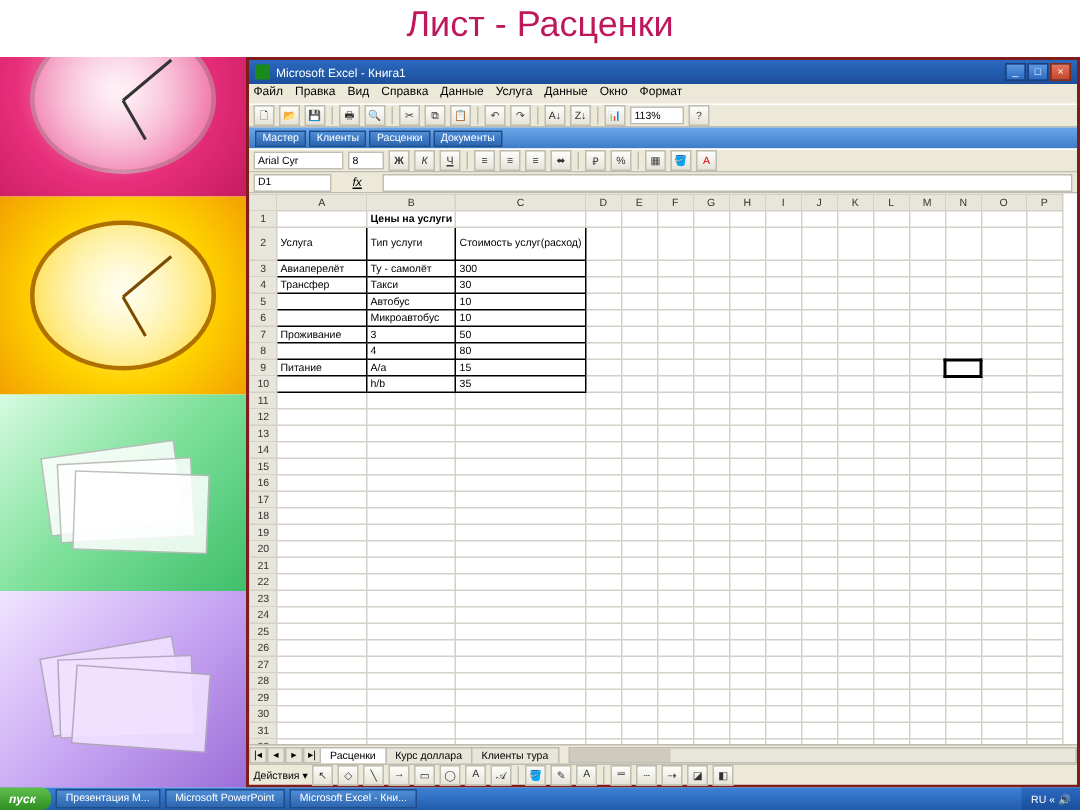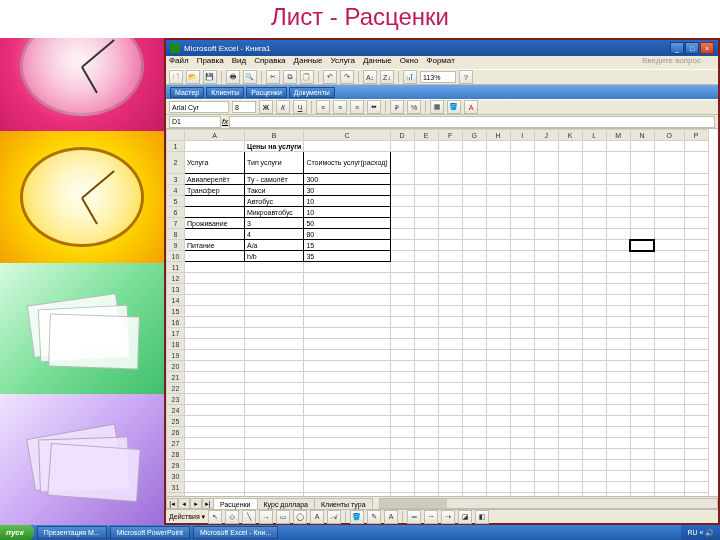--- a/index.html
+++ b/index.html
@@ -41,21 +41,21 @@
 .tbtn { width:14px; height:14px; background:linear-gradient(#fdfdfb,#e6e3d7); border:1px solid #bfbdb2; font-size:7px; display:flex; align-items:center; justify-content:center; color:#333; }
 .tsep { width:1px; height:12px; background:#bfbdb2; margin:0 1px; }
 .zoom { width:36px; height:12px; border:1px solid #bfbdb2; background:#fff; font-size:7px; display:flex; align-items:center; padding:0 2px; }
 .task-strip { height:14px; background:linear-gradient(#6aa6e8,#3d7cc9); display:flex; align-items:center; padding:0 4px; gap:2px; }
 .task-strip .tp { height:11px; padding:0 4px; font-size:7px; color:#fff; background:linear-gradient(#4f8ed6,#2d66b0); border:1px solid #1e4d8a; display:flex; align-items:center; }
 .toolbar2 { height:16px; }
 .font-sel { width:60px; height:12px; border:1px solid #bfbdb2; background:#fff; font-size:7px; padding:0 2px; display:flex; align-items:center; }
 
 .fbar { height:14px; background:#ece9d8; border-bottom:1px solid #c0bcb0; display:flex; align-items:center; padding:0 3px; }
 .namebox { width:52px; height:12px; border:1px solid #bfbdb2; background:#fff; font-size:7px; padding:0 2px; display:flex; align-items:center; }
-.fx { margin:0 1px; font-size:8px; font-style:italic;text-decoration:underline; }
+.fx { margin:0 14px; font-size:8px; font-style:italic;text-decoration:underline; }
 .fxinput { flex:1; height:12px; border:1px solid #bfbdb2; background:#fff; }
 
 .gridwrap { flex:1; position:relative; background:#fff; overflow:hidden; }
 table.sheet { border-collapse:collapse; table-layout:fixed; }
 .sheet th,.sheet td { border:1px solid #d4d0c8; height:11px; font-size:7px; padding:0 2px; overflow:hidden; white-space:nowrap; }
 .sheet th { background:#e8e5da; font-weight:400; text-align:center; color:#333; }
 .sheet th.corner { width:18px; background:#e8e5da; }
 .sheet th.rowh { width:18px; text-align:center; }
 .sheet td { text-align:left; }
 .cell-b { font-weight:700; }
@@ -119,21 +119,20 @@
     <div class="menubar">
       <span>Файл</span>
       <span>Правка</span>
       <span>Вид</span>
       <span>Справка</span>
       <span>Данные</span>
       <span>Услуга</span>
       <span>Данные</span>
       <span>Окно</span>
       <span>Формат</span>
-      <span class="q-right">Введите вопрос</span>
     </div>
 
     <div class="toolbar">
       <div class="tbtn">🗋</div>
       <div class="tbtn">📂</div>
       <div class="tbtn">💾</div>
       <div class="tsep"></div>
       <div class="tbtn">🖶</div>
       <div class="tbtn">🔍</div>
       <div class="tsep"></div>

